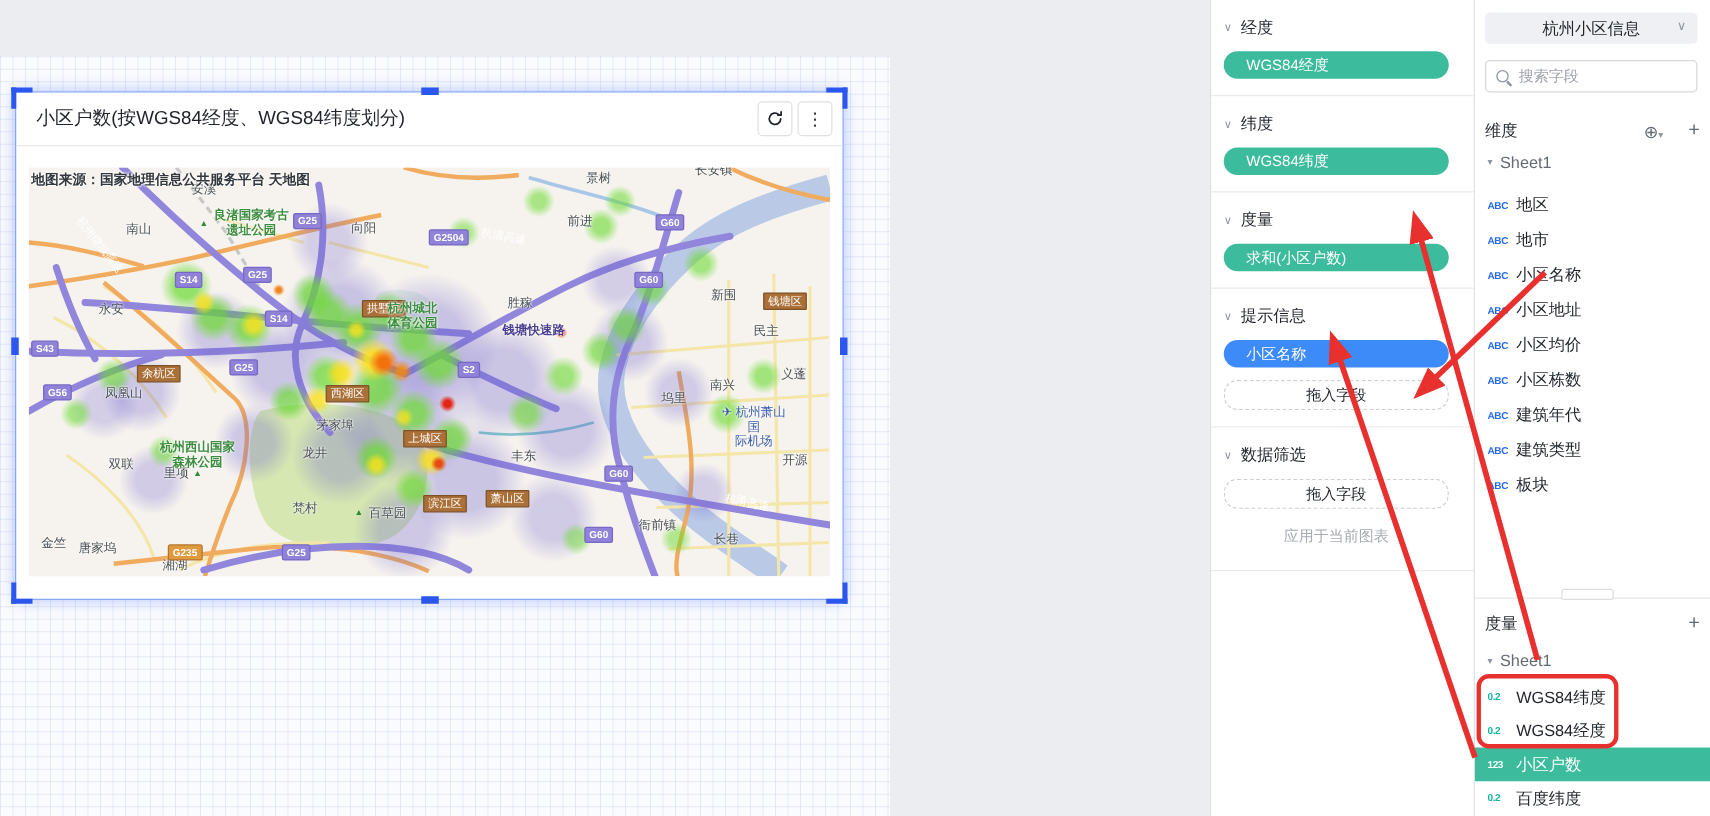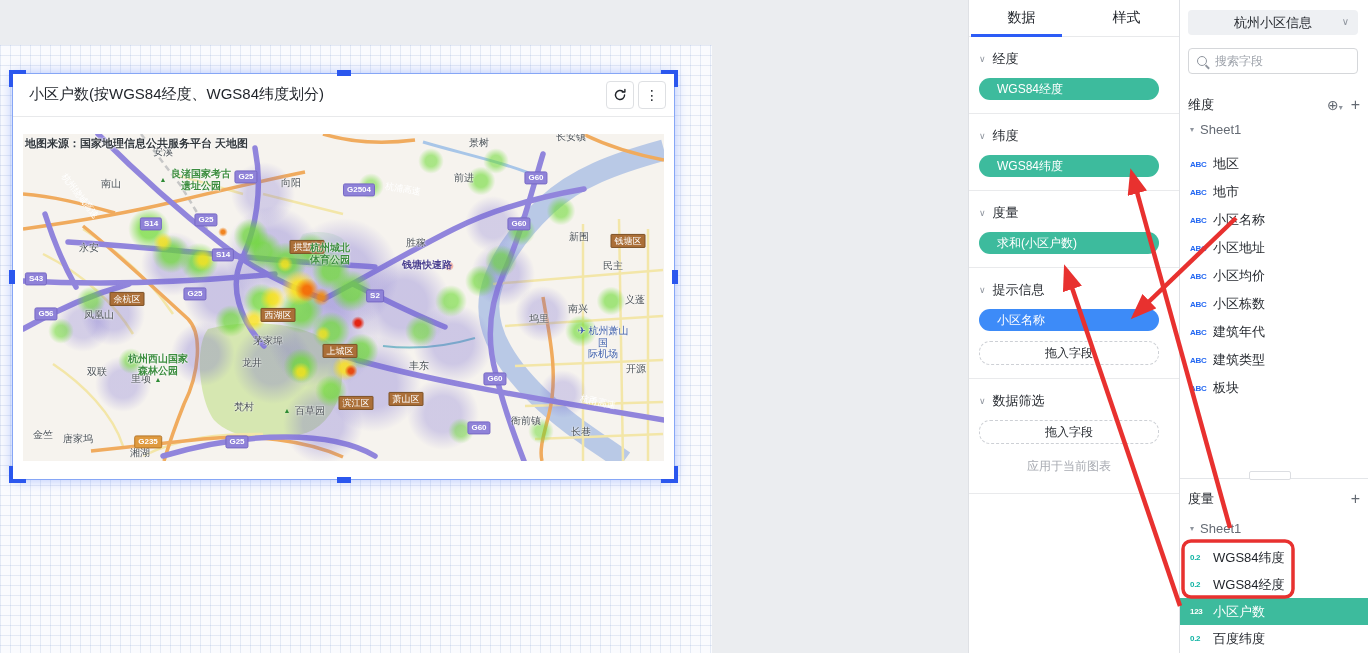--- a/index.html
+++ b/index.html
@@ -319,24 +319,20 @@
           <div class="mlabel roadname" style="left: 57px; top: 62px; transform: translate(-50%, -50%) rotate(52deg);"><span>杭州绕城高速</span></div>
           <div class="mlabel roadname" style="left: 380px; top: 55px; transform: translate(-50%, -50%) rotate(10deg);"><span>杭浦高速</span></div>
           <div class="mlabel roadname" style="left: 575px; top: 268px; transform: translate(-50%, -50%) rotate(12deg);"><span>杭甬高速</span></div>
         </div>
 
       <div class="attribution">地图来源：国家地理信息公共服务平台 天地图</div>
     </div>
   </div>
 
   <div class="panel-config">
-    <div class="tabbar">
-      <div class="tab active">数据</div>
-      <div class="tab">样式</div>
-    </div>
 
     <div class="section">
       <div class="sec-head">
         <span class="caret">∨</span>
         <span>经度</span>
       </div>
       <div class="pill teal">WGS84经度</div>
     </div>
 
     <div class="section">
@@ -378,21 +374,21 @@
     <div class="dataset-select">
       <span>杭州小区信息</span>
       <span class="caret">∨</span>
     </div>
 
     <div class="searchbox">
       <span class="mag"></span>
       <input type="text" placeholder="搜索字段" style="">
     </div>
 
-    <div class="flist-head" style="top:96px;">
+    <div class="flist-head" style="top:96px;gap:12px;">
       <span>维度</span>
       <span class="spacer"></span>
       <span class="icon-btn">⊕<span style="font-size:8px;color:#8f959e;">▾</span></span>
       <span class="icon-btn" style="margin-left:8px;font-size:16px;">+</span>
     </div>
     <div class="group-row" style="top:122px;">
       <span class="caret" style="font-size:8px;">▾</span>
       <span>Sheet1</span>
     </div>
     <div class="field-rows dims" style="top:150px;">

